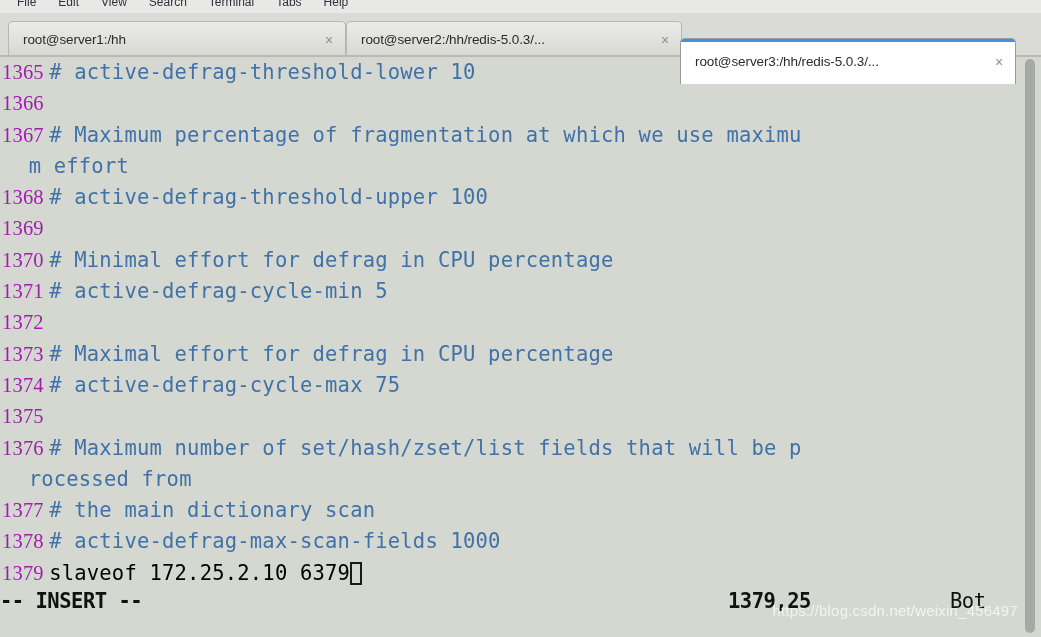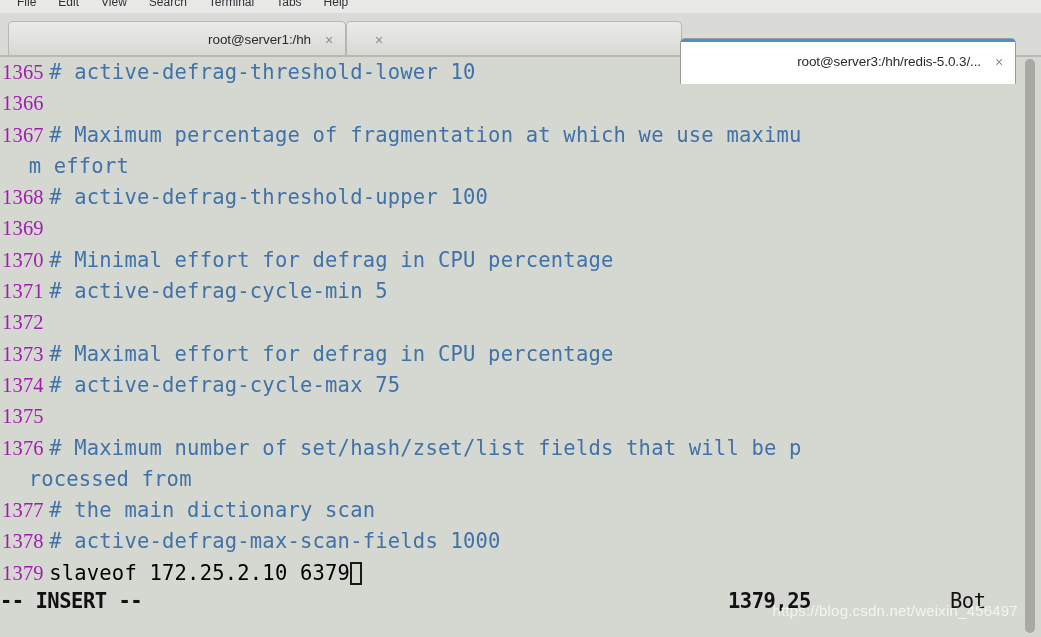--- a/index.html
+++ b/index.html
@@ -46,21 +46,20 @@
 
   
   #tabstrip {
     position: absolute;
     top: 13px;
     left: 0;
     width: 1041px;
     height: 44px;
     background: #dadad6;
     box-sizing: border-box;
-    text-align: right;
   }
   #tabstrip::after {
     content: "";
     position: absolute;
     left: 0; right: 0; bottom: 0;
     height: 2px;
     background: #b8b8b4;
   }
   .tab {
     position: absolute;
@@ -244,20 +243,21 @@
   </div>
 
   <div id="tabstrip">
 
     <div class="tab inactive" id="tab0">
       <span class="tab-label">root@server1:/hh</span>
       <span class="tab-close">×</span>
     </div>
 
     <div class="tab inactive" id="tab1">
+      <span class="tab-label">root@server2:/hh/redis-5.0.3/...</span>
       <span class="tab-close">×</span>
     </div>
 
     <div class="tab active" id="tab2">
       <span class="tab-label">root@server3:/hh/redis-5.0.3/...</span>
       <span class="tab-close">×</span>
     </div>
 
   </div>
 

